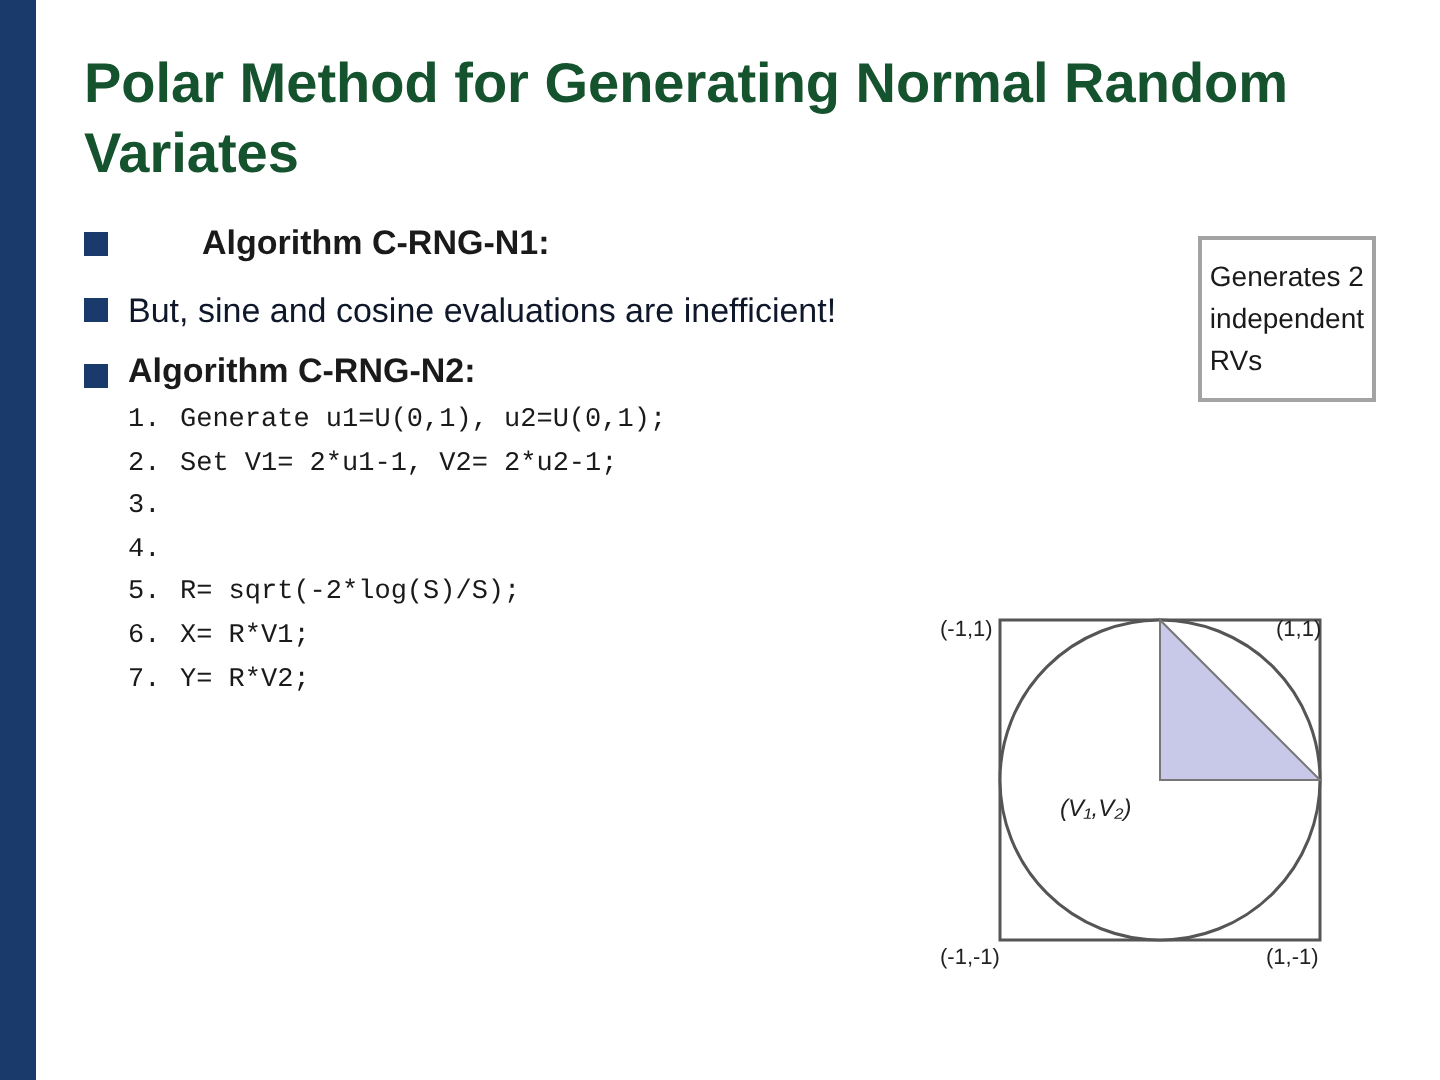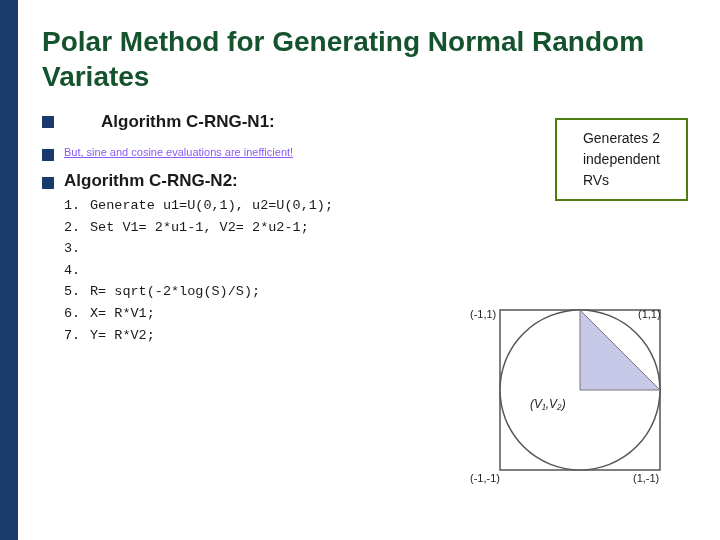--- a/index.html
+++ b/index.html
@@ -75,22 +75,22 @@
       display: flex;
       align-items: flex-start;
       margin-bottom: 2px;
       gap: 37px;
     }
 
     .generates-box {
       position: absolute;
       right: 32px;
       top: 118px;
-      border: 2px solid #4d7c0f;
-      padding: 8px 26px;
+      border: 2px solid #a3a3a3;
+      padding: 8px 4px;
       font-size: 14px;
       color: #1a1a1a;
       line-height: 1.5;
       white-space: nowrap;
     }
 
     .algo2-section {
       margin-top: 10px;
     }
 
@@ -133,23 +133,22 @@
       height: 210px;
     }
 
     .but-line {
       display: flex;
       align-items: flex-start;
       margin-bottom: 2px;
     }
 
     .normal-text {
-      font-size: 11px;
-      color: #8b5cf6;
-      text-decoration: underline;
+      font-size: 17px;
+      color: #0f172a;
     }
   </style>
 </head>
 <body>
 
 <div class="slide">
 
   <div class="left-bar"></div>
 
   <div class="content">

